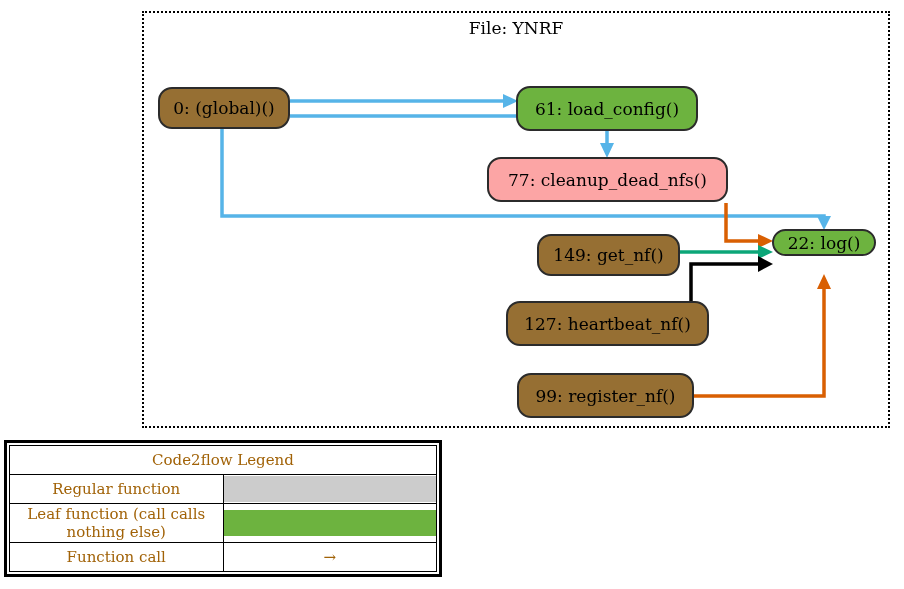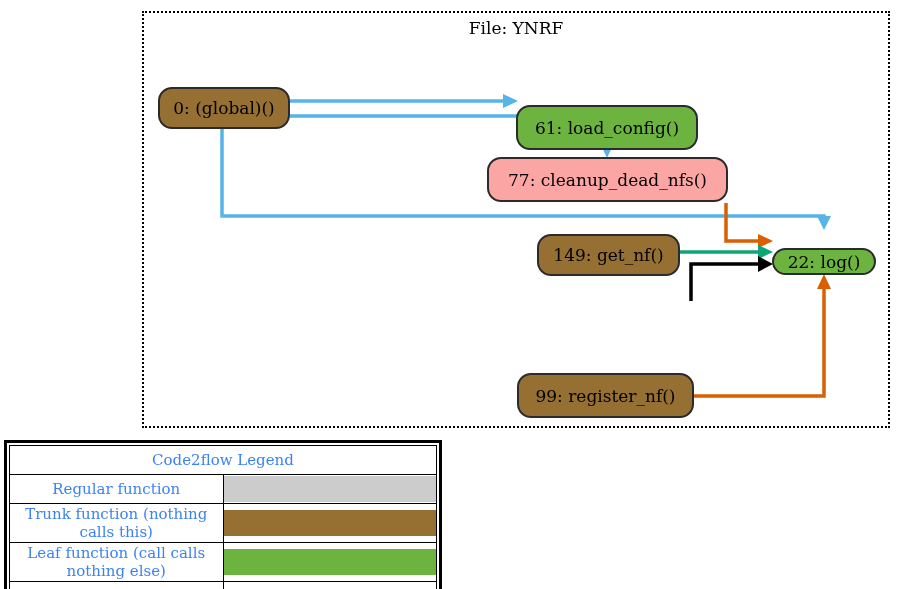--- a/index.html
+++ b/index.html
@@ -53,21 +53,21 @@
     display: flex;
     align-items: center;
     justify-content: center;
     font-size: 17px;
     color: #000000;
     white-space: nowrap;
     font-family: "DejaVu Serif", "Liberation Serif", serif;
     z-index: 5;
   }
   .node-trunk  { background: #966F33; }
-  .node-leaf   { background: #6DB33F; margin-top: 19px; }
+  .node-leaf   { background: #6DB33F; }
   .node-reg    { background: #fca5a5; }
 
   #node-global      { left: 158px; top: 87px;  width: 132px; height: 42px; }
   #node-loadconfig  { left: 516px; top: 86px;  width: 182px; height: 45px; }
   #node-cleanup     { left: 487px; top: 157px; width: 241px; height: 45px; }
   #node-getnf       { left: 537px; top: 234px; width: 143px; height: 42px; }
   #node-log         { left: 772px; top: 229px; width: 104px; height: 27px; }
   #node-heartbeat   { left: 506px; top: 301px; width: 203px; height: 45px; }
   #node-register    { left: 517px; top: 373px; width: 177px; height: 45px; }
 
@@ -93,21 +93,21 @@
     padding: 2px;
   }
   .legend-table {
     border-collapse: collapse;
     width: 100%;
     table-layout: fixed;
   }
   .legend-table td {
     border: 1px solid #000000;
     font-size: 15px;
-    color: #3b82f6;
+    color: #a16207;
     text-align: center;
     height: 26px;
     padding: 1px 4px;
     font-family: "DejaVu Serif", "Liberation Serif", serif;
   }
   .legend-title-cell { font-size: 15px; }
   .swatch-col { width: 70px; padding: 0 !important; }
   .sw { width: 100%; height: 26px; display: block; }
   .sw-reg   { background: #cccccc; }
   .sw-trunk { background: #966F33; }
@@ -163,42 +163,37 @@
   <div class="node node-trunk" id="node-global">0: (global)()</div>
 
   <div class="node node-leaf" id="node-loadconfig">61: load_config()</div>
 
   <div class="node node-reg" id="node-cleanup">77: cleanup_dead_nfs()</div>
 
   <div class="node node-trunk" id="node-getnf">149: get_nf()</div>
 
   <div class="node node-leaf" id="node-log">22: log()</div>
 
+  <div class="node node-trunk" id="node-heartbeat">127: heartbeat_nf()</div>
 
   <div class="node node-trunk" id="node-register">99: register_nf()</div>
 
   <div class="legend">
     <table class="legend-table">
       <tbody>
           <tr>
         <td class="legend-title-cell" colspan="2">Code2flow Legend</td>
       </tr>
       <tr>
         <td>Regular function</td>
         <td class="swatch-col">
           <span class="sw sw-reg"></span>
         </td>
       </tr>
       <tr>
-        <td>Trunk function (nothing calls this)</td>
-        <td class="swatch-col">
-          <span class="sw sw-trunk"></span>
-        </td>
-      </tr>
-      <tr>
         <td>Leaf function (call calls nothing else)</td>
         <td class="swatch-col">
           <span class="sw sw-leaf"></span>
         </td>
       </tr>
       <tr>
         <td>Function call</td>
         <td class="swatch-col arrow-cell">→</td>
       </tr>
     </tbody>

